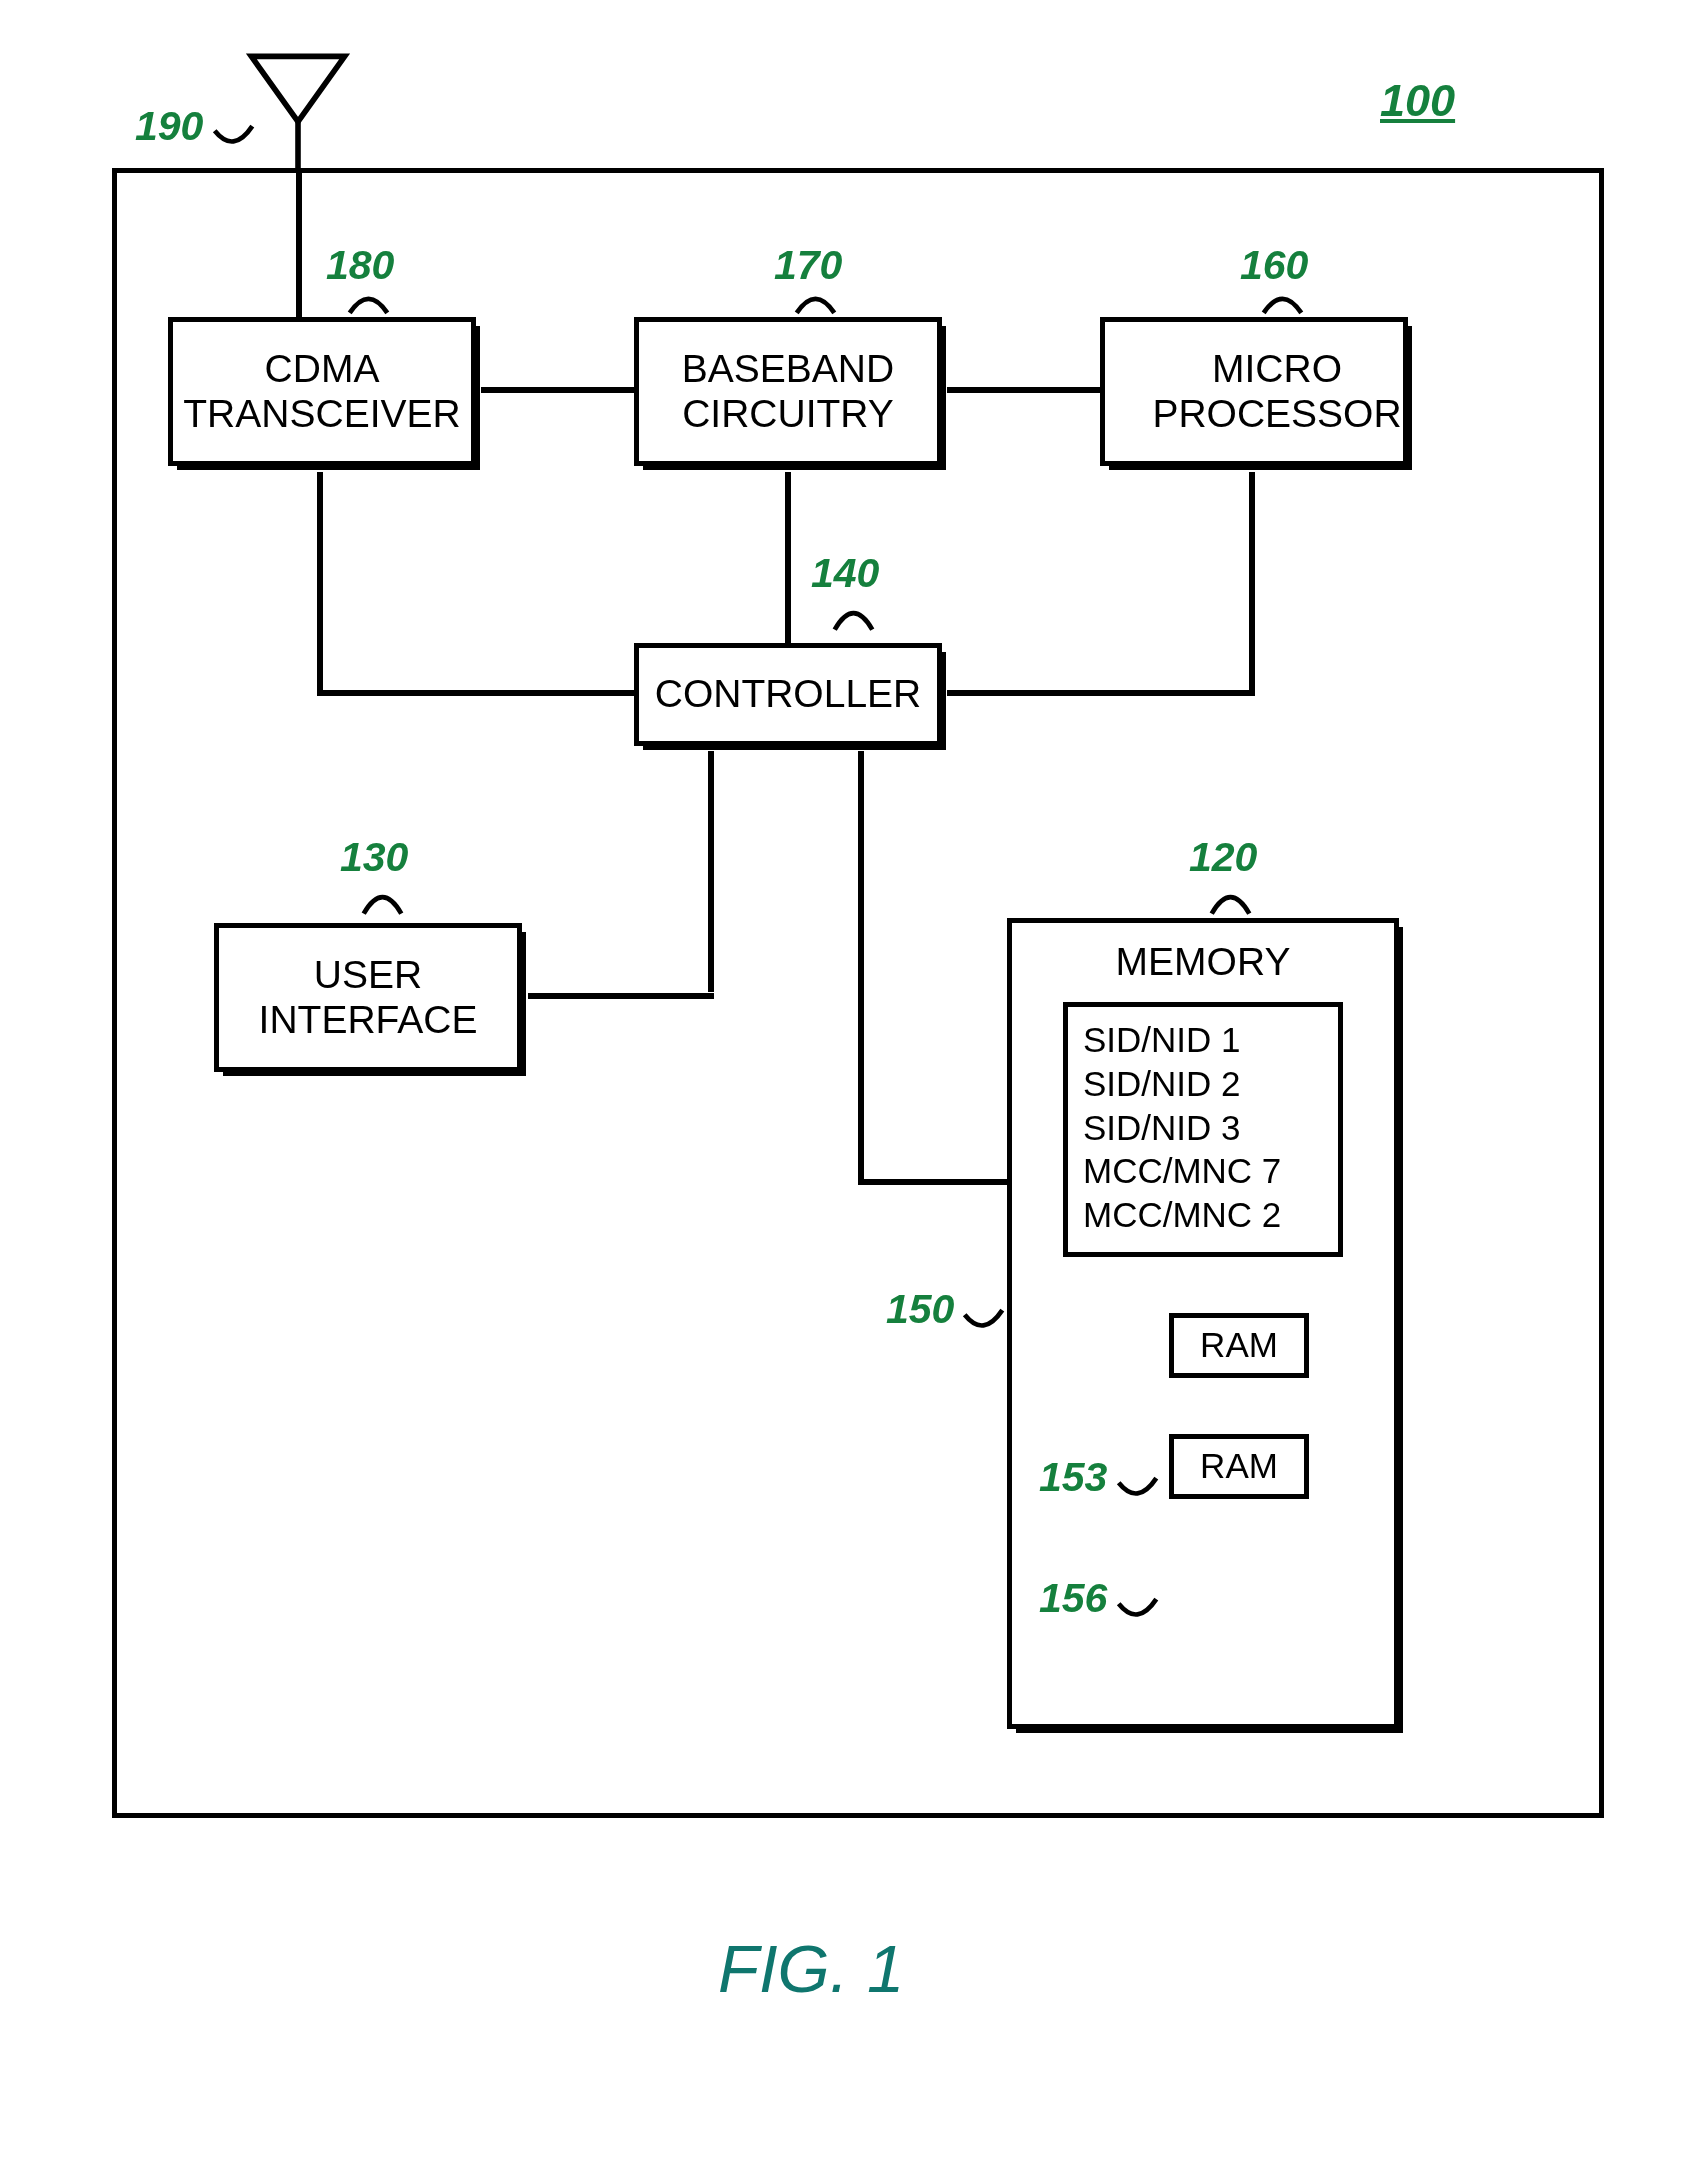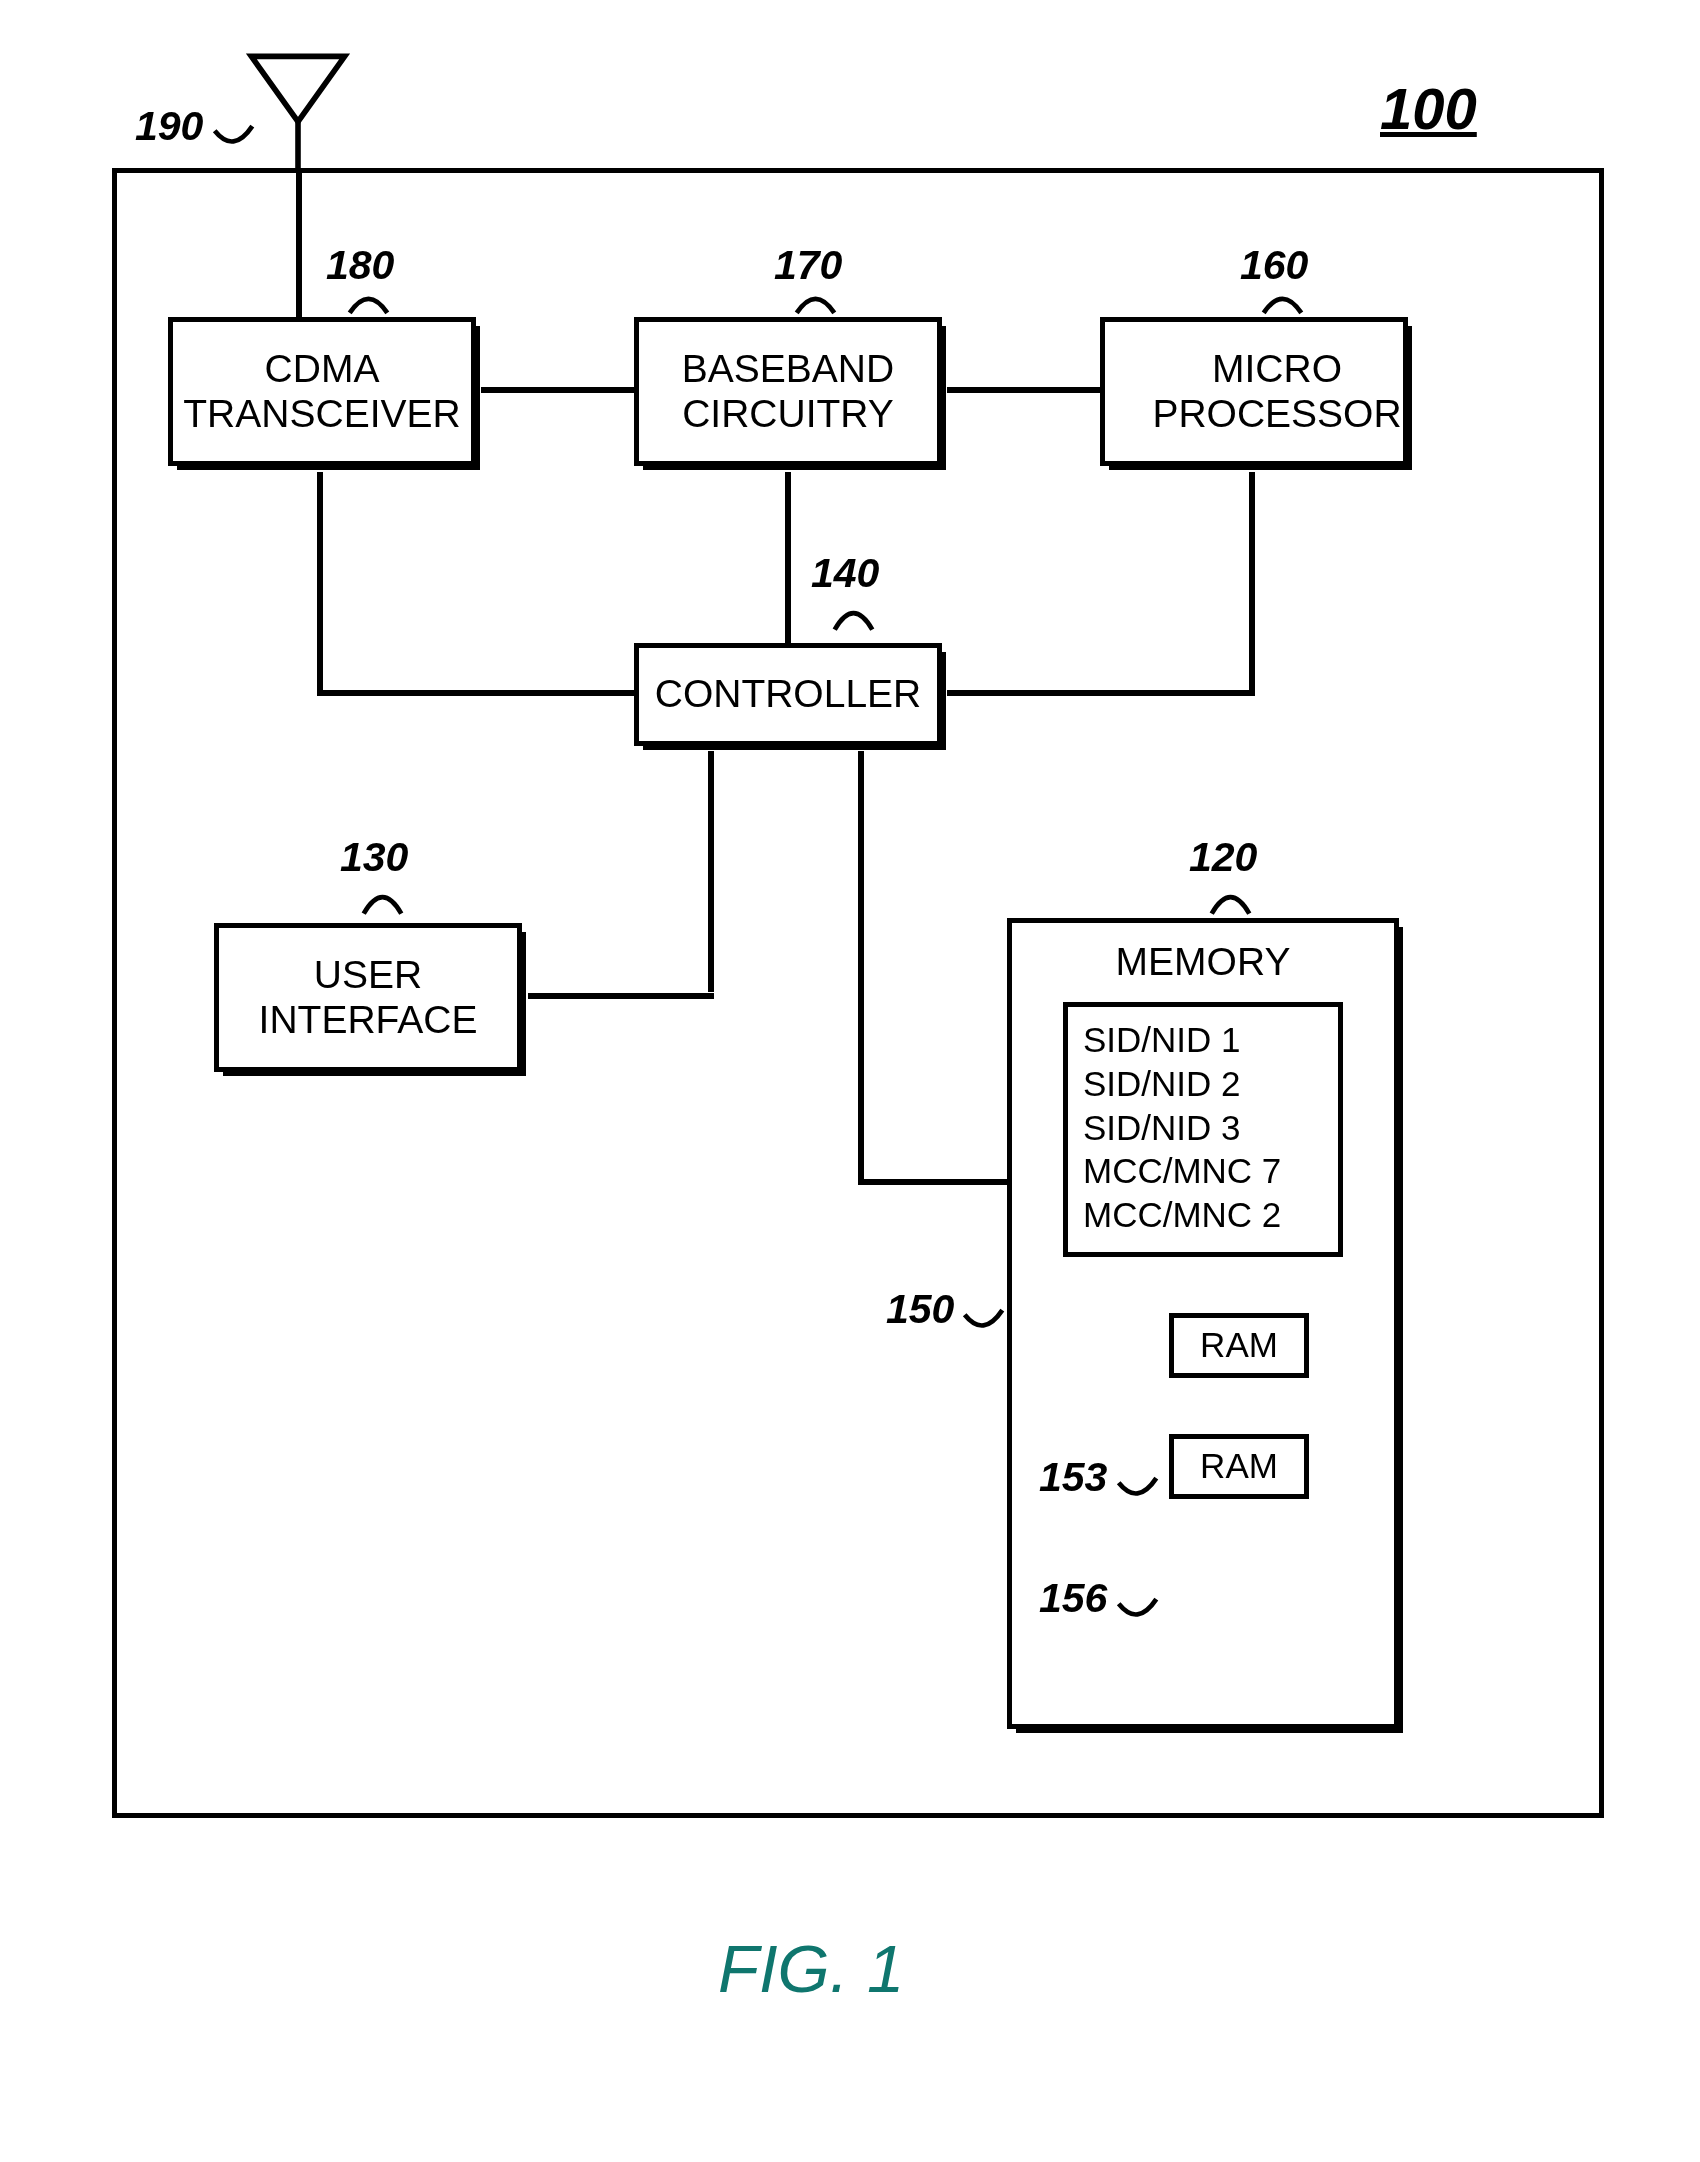--- a/index.html
+++ b/index.html
@@ -9,31 +9,31 @@
     height: 2163px;
     background: #ffffff;
     position: relative;
     font-family: Arial, Helvetica, sans-serif;
   }
   .label {
     position: absolute;
     font-style: italic;
     font-weight: bold;
     font-size: 41px;
-    color: #000000;
+    color: #15803d;
   }
   .fig-caption {
     position: absolute;
     font-style: italic;
     font-size: 67px;
     color: #0f766e;
   }
   .num-100 {
     text-decoration: underline;
-    font-size: 58px;
+    font-size: 45px;
   }
   .outer-box {
     position: absolute;
     border: 5.6px solid #000;
   }
   .block {
     position: absolute;
     border: 5.6px solid #000;
     background: #fff;
     display: flex;

